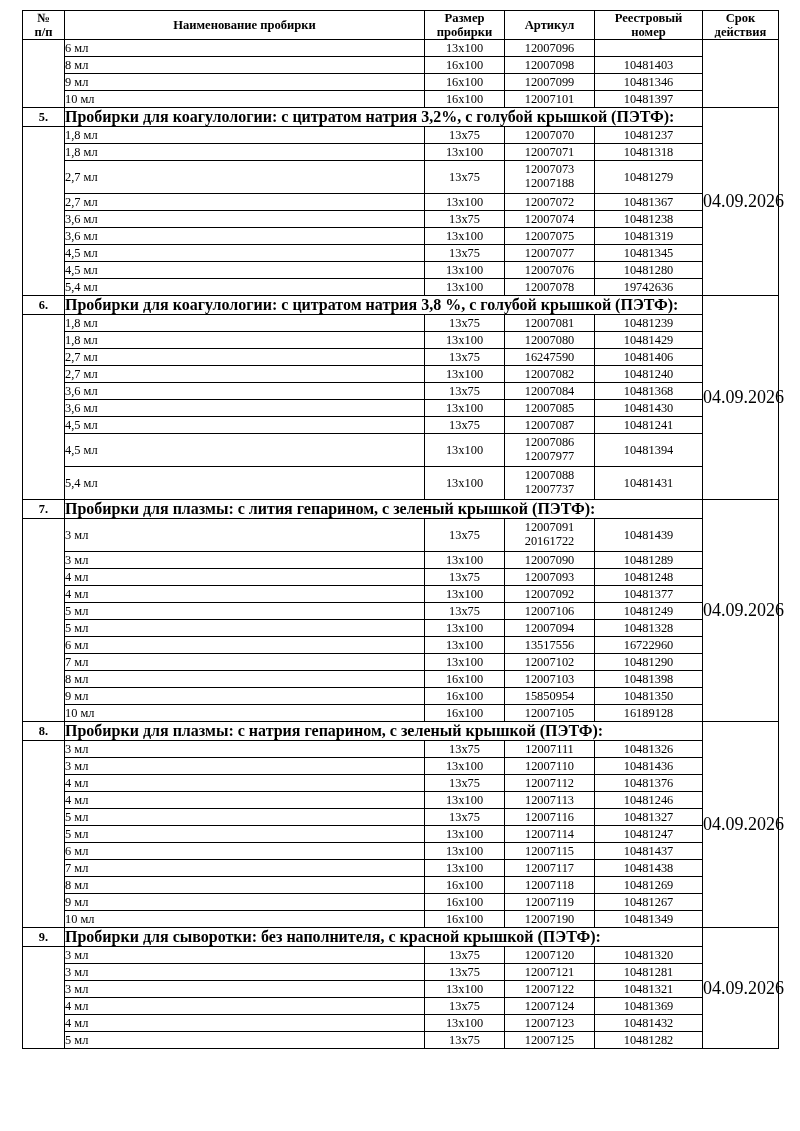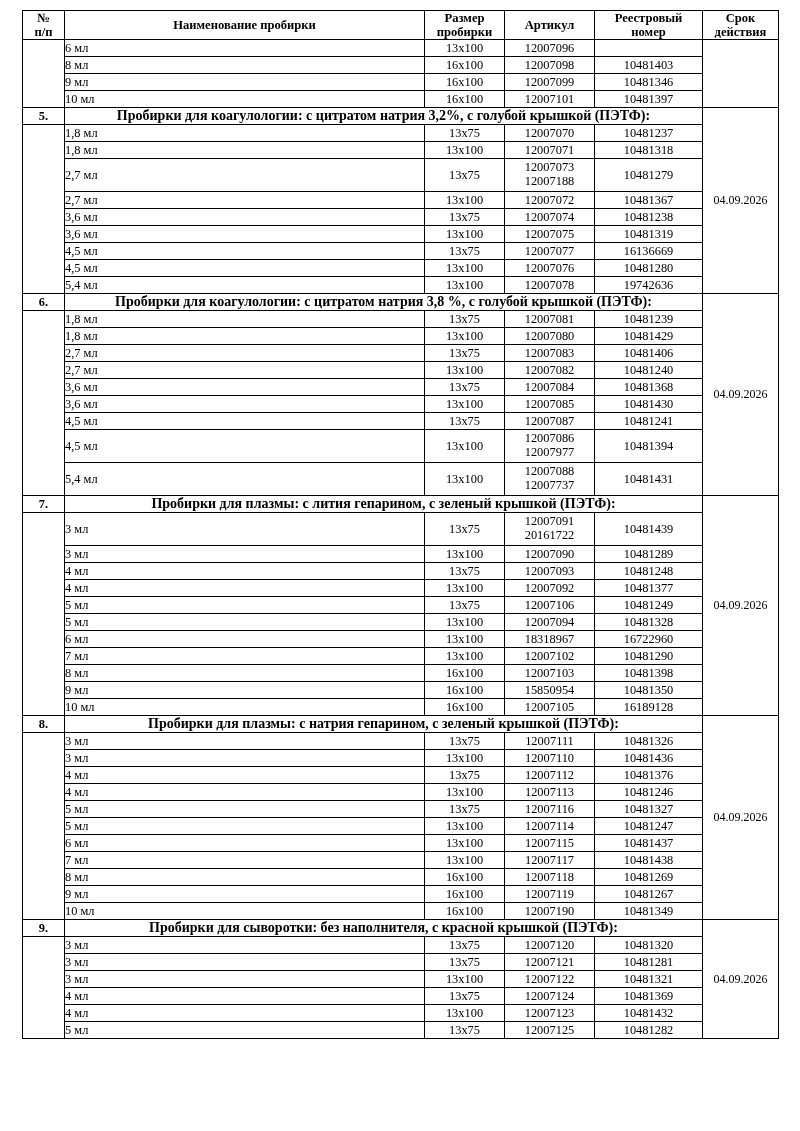--- a/index.html
+++ b/index.html
@@ -59,27 +59,27 @@
     padding-left: 8px;
     font-size: 12.4px;
     margin-left: 34px;
   }
   .cell-center {
     text-align: center;
     font-size: 12.4px;
   }
   .cell-date {
     text-align: center;
-    font-size: 12px;
+    font-size: 18px;
     vertical-align: middle;
   }
   .group-title {
-    text-align: center;
+    text-align: left;
     font-weight: bold;
-    font-size: 14px;
+    font-size: 16px;
     padding: 2px 4px;
   }
   .row-h {
     height: 17px;
   }
   .row-tall {
     height: 33px;
   }
   .stack {
     display: block;
@@ -206,21 +206,21 @@
         <tr class="row-h">
           <td class="cell-name">3,6 мл</td>
           <td class="cell-center">13x100</td>
           <td class="cell-center">12007075</td>
           <td class="cell-center">10481319</td>
         </tr>
         <tr class="row-h">
           <td class="cell-name">4,5 мл</td>
           <td class="cell-center">13x75</td>
           <td class="cell-center">12007077</td>
-          <td class="cell-center">16136669</td>
+          <td class="cell-center">10481345</td>
         </tr>
         <tr class="row-h">
           <td class="cell-name">4,5 мл</td>
           <td class="cell-center">13x100</td>
           <td class="cell-center">12007076</td>
           <td class="cell-center">10481280</td>
         </tr>
         <tr class="row-h">
           <td class="cell-name">5,4 мл</td>
           <td class="cell-center">13x100</td>
@@ -241,21 +241,21 @@
         </tr>
         <tr class="row-h">
           <td class="cell-name">1,8 мл</td>
           <td class="cell-center">13x100</td>
           <td class="cell-center">12007080</td>
           <td class="cell-center">10481429</td>
         </tr>
         <tr class="row-h">
           <td class="cell-name">2,7 мл</td>
           <td class="cell-center">13x75</td>
-          <td class="cell-center">12007083</td>
+          <td class="cell-center">16247590</td>
           <td class="cell-center">10481406</td>
         </tr>
         <tr class="row-h">
           <td class="cell-name">2,7 мл</td>
           <td class="cell-center">13x100</td>
           <td class="cell-center">12007082</td>
           <td class="cell-center">10481240</td>
         </tr>
         <tr class="row-h">
           <td class="cell-name">3,6 мл</td>
@@ -340,21 +340,21 @@
         </tr>
         <tr class="row-h">
           <td class="cell-name">5 мл</td>
           <td class="cell-center">13x100</td>
           <td class="cell-center">12007094</td>
           <td class="cell-center">10481328</td>
         </tr>
         <tr class="row-h">
           <td class="cell-name">6 мл</td>
           <td class="cell-center">13x100</td>
-          <td class="cell-center">18318967</td>
+          <td class="cell-center">13517556</td>
           <td class="cell-center">16722960</td>
         </tr>
         <tr class="row-h">
           <td class="cell-name">7 мл</td>
           <td class="cell-center">13x100</td>
           <td class="cell-center">12007102</td>
           <td class="cell-center">10481290</td>
         </tr>
         <tr class="row-h">
           <td class="cell-name">8 мл</td>

